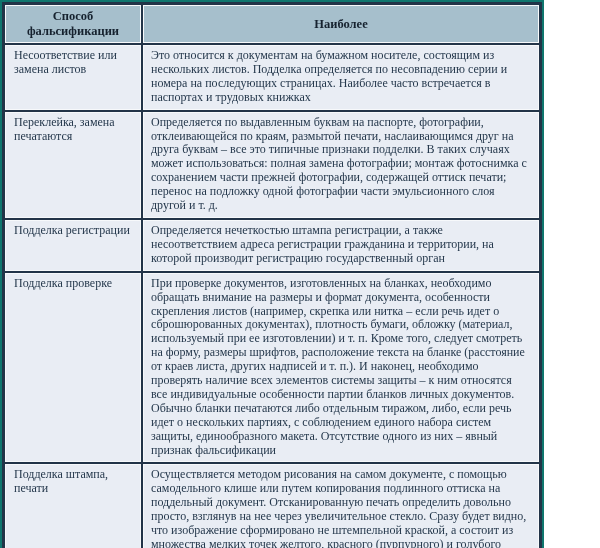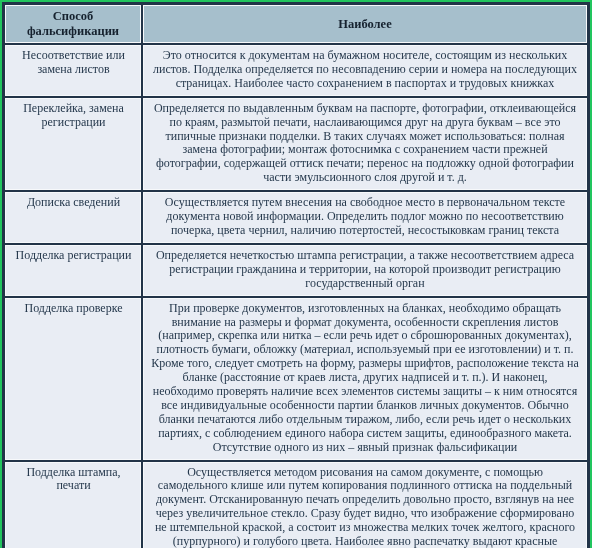--- a/index.html
+++ b/index.html
@@ -2,26 +2,26 @@
 <html><head>
 <meta charset="utf-8">
 <style>
   html, body {
     margin: 0;
     padding: 0;
     background: #ffffff;
     font-family: "Liberation Serif", "DejaVu Serif", serif;
   }
   .page {
-    width: 592px;
+    width: 544px;
     height: 548px;
     box-sizing: border-box;
     padding: 2px;
     overflow: hidden;
-    background: #22c55e;
+    background: #0f766e;
   }
   table.falsification-table {
     width: 100%;
     height: 100%;
     border-collapse: separate;
     border-spacing: 2px;
     background: #223448;          
     border: 1px solid #223448;
     table-layout: fixed;
   }
@@ -36,21 +36,21 @@
     padding: 3px 4px;
     height: 18px;
   }
   td {
     background: #e9edf4;          
     border: 1px solid #f7f9fb;
     color: #25384c;
     font-size: 12px;
     line-height: 1.16;
     vertical-align: top;
-    text-align: center;
+    text-align: left;
     padding: 3px 7px 4px 7px;
     box-sizing: border-box;
   }
   col.method-col { width: 136px; }
   td.method-cell { padding-left: 8px; }
 </style>
 </head>
 <body>
 
 <div class="page">
@@ -61,29 +61,25 @@
     </colgroup>
     <thead>
       <tr>
         <th>Способ фальсификации</th>
         <th>Наиболее</th>
       </tr>
     </thead>
     <tbody>
       <tr>
         <td class="method-cell">Несоответствие или замена листов</td>
-        <td>Это относится к документам на бумажном носителе, состоящим из нескольких листов. Подделка определяется по несовпадению серии и номера на последующих страницах. Наиболее часто сохранением в паспортах и трудовых книжках</td>
+        <td>Это относится к документам на бумажном носителе, состоящим из нескольких листов. Подделка определяется по несовпадению серии и номера на последующих страницах. Наиболее часто встречается в паспортах и трудовых книжках</td>
       </tr>
       <tr>
-        <td class="method-cell">Переклейка, замена регистрации</td>
+        <td class="method-cell">Переклейка, замена печатаются</td>
         <td>Определяется по выдавленным буквам на паспорте, фотографии, отклеивающейся по краям, размытой печати, наслаивающимся друг на друга буквам – все это типичные признаки подделки. В таких случаях может использоваться: полная замена фотографии; монтаж фотоснимка с сохранением части прежней фотографии, содержащей оттиск печати; перенос на подложку одной фотографии части эмульсионного слоя другой и т. д.</td>
-      </tr>
-      <tr>
-        <td class="method-cell">Дописка сведений</td>
-        <td>Осуществляется путем внесения на свободное место в первоначальном тексте документа новой информации. Определить подлог можно по несоответствию почерка, цвета чернил, наличию потертостей, несостыковкам границ текста</td>
       </tr>
       <tr>
         <td class="method-cell">Подделка регистрации</td>
         <td>Определяется нечеткостью штампа регистрации, а также несоответствием адреса регистрации гражданина и территории, на которой производит регистрацию государственный орган</td>
       </tr>
       <tr>
         <td class="method-cell">Подделка проверке</td>
         <td>При проверке документов, изготовленных на бланках, необходимо обращать внимание на размеры и формат документа, особенности скрепления листов (например, скрепка или нитка – если речь идет о сброшюрованных документах), плотность бумаги, обложку (материал, используемый при ее изготовлении) и т. п. Кроме того, следует смотреть на форму, размеры шрифтов, расположение текста на бланке (расстояние от краев листа, других надписей и т. п.). И наконец, необходимо проверять наличие всех элементов системы защиты – к ним относятся все индивидуальные особенности партии бланков личных документов. Обычно бланки печатаются либо отдельным тиражом, либо, если речь идет о нескольких партиях, с соблюдением единого набора систем защиты, единообразного макета. Отсутствие одного из них – явный признак фальсификации</td>
       </tr>
       <tr>

